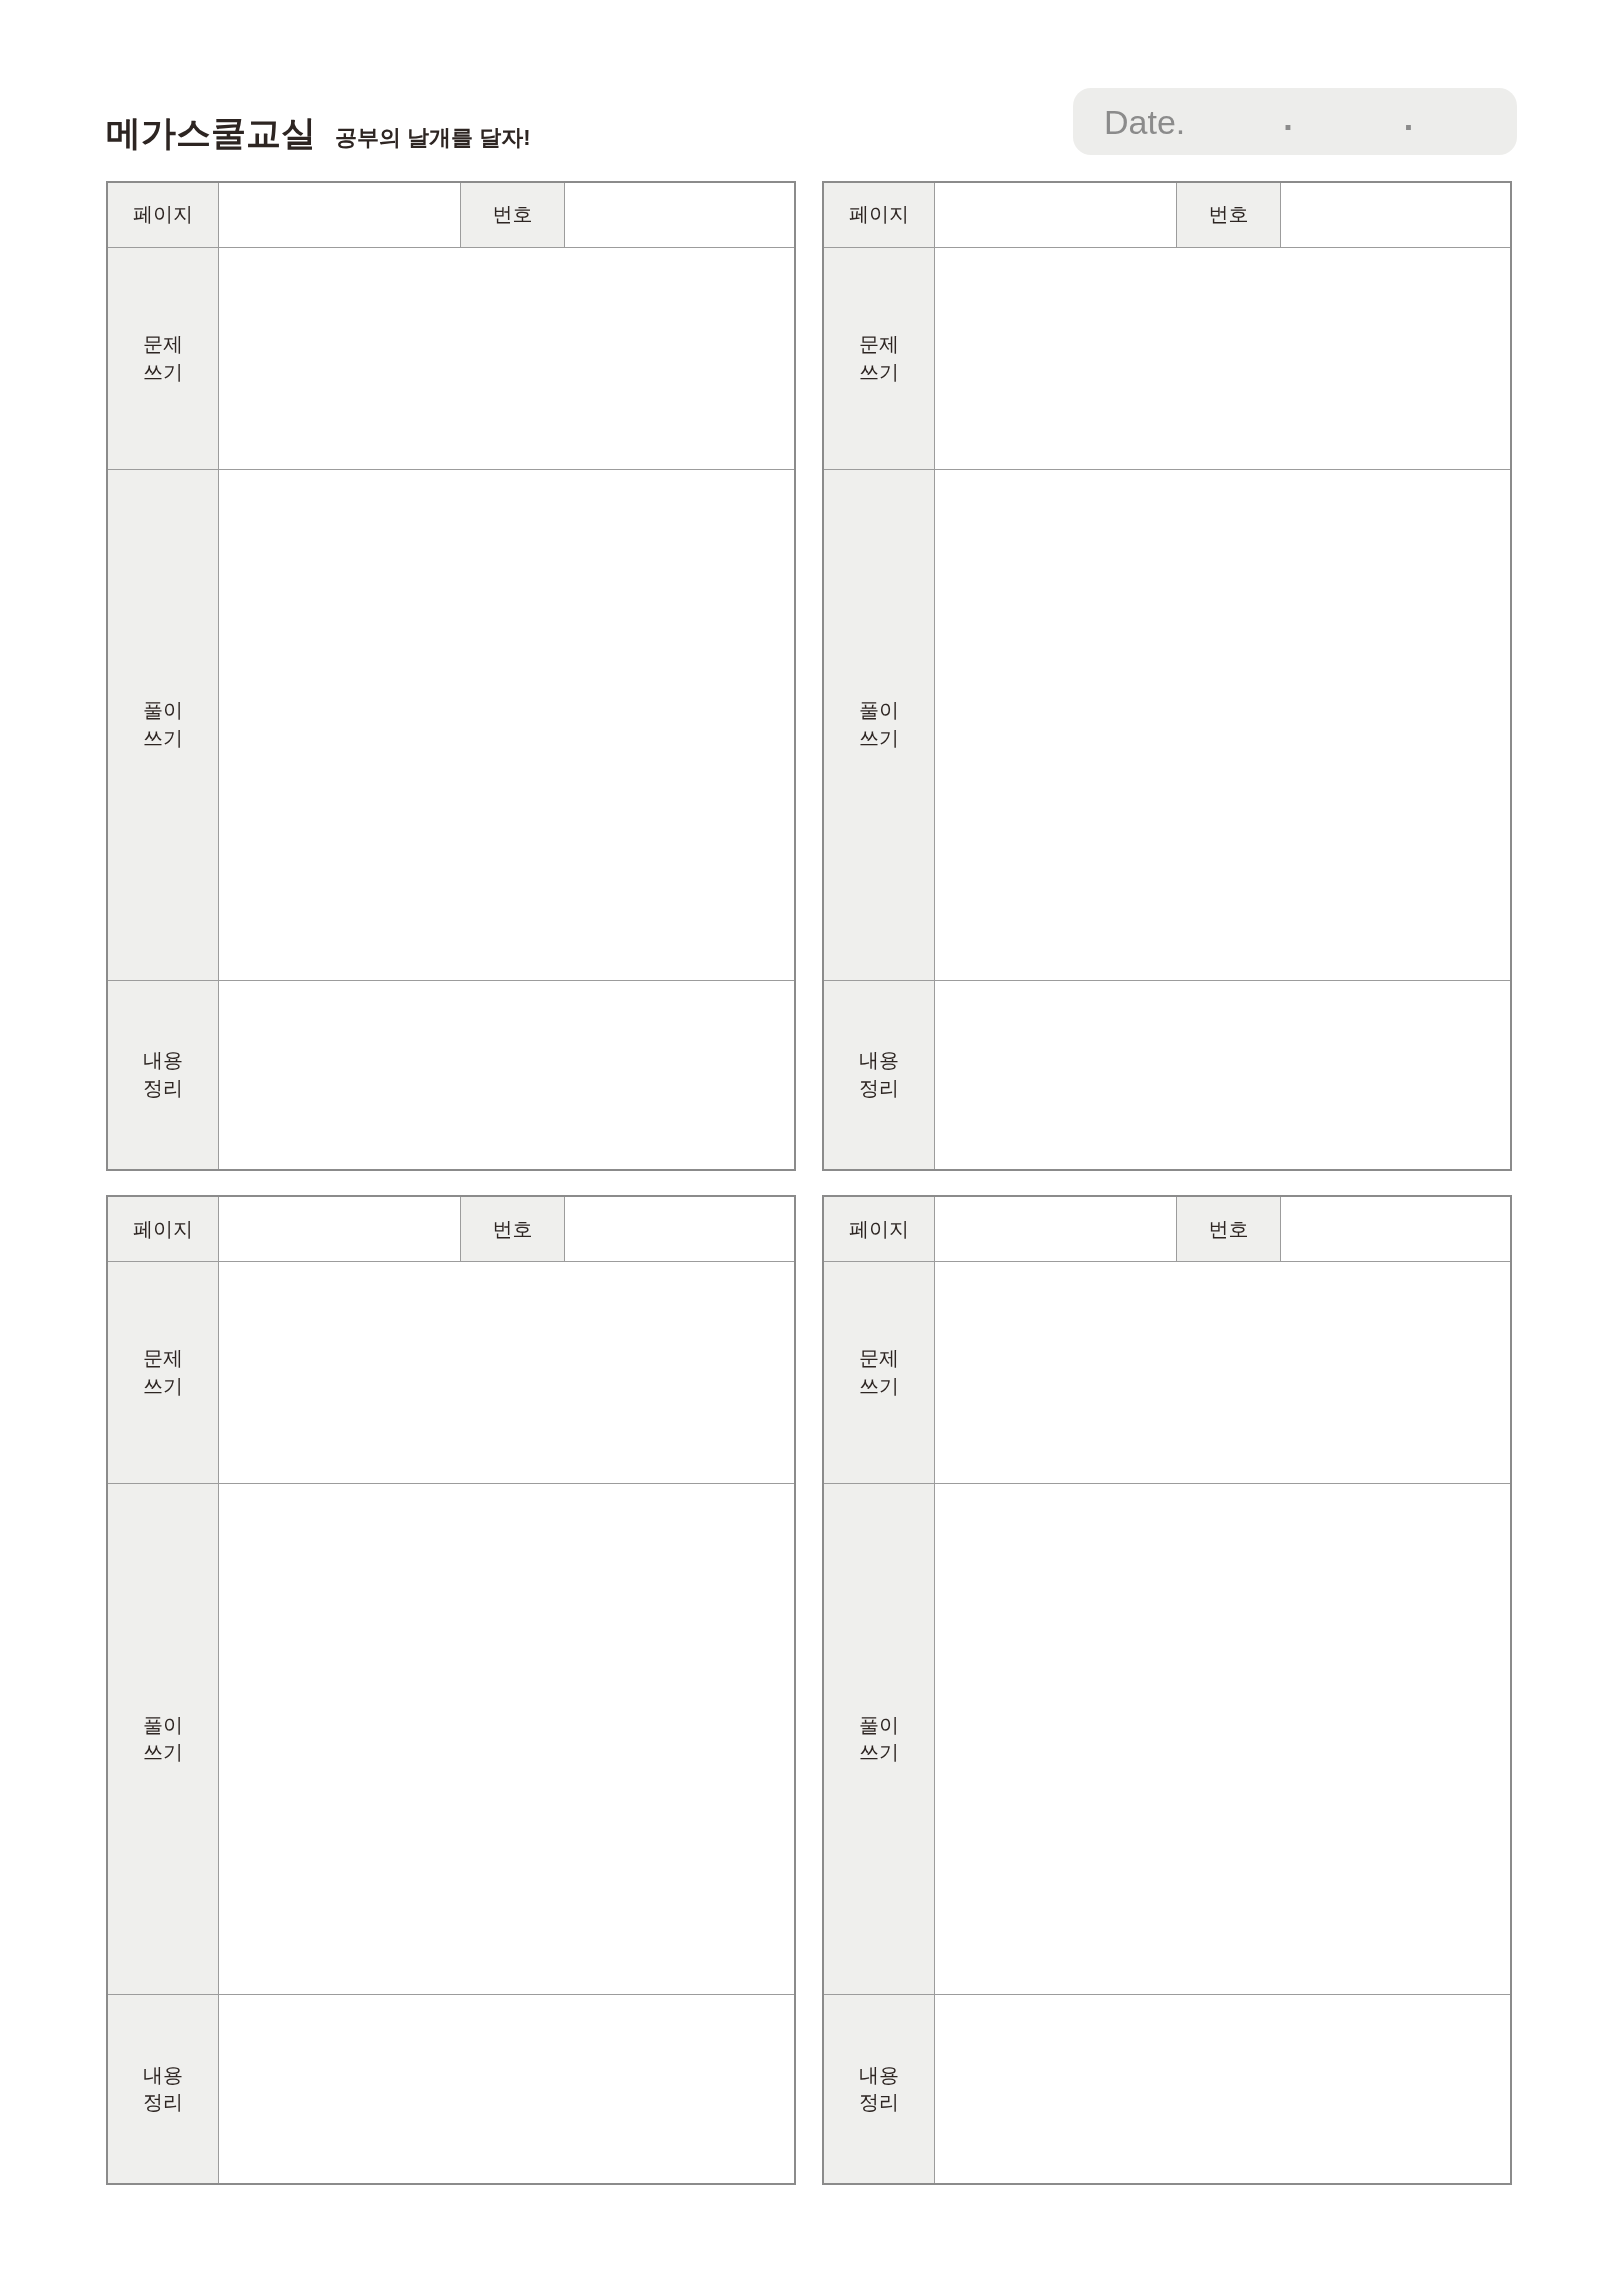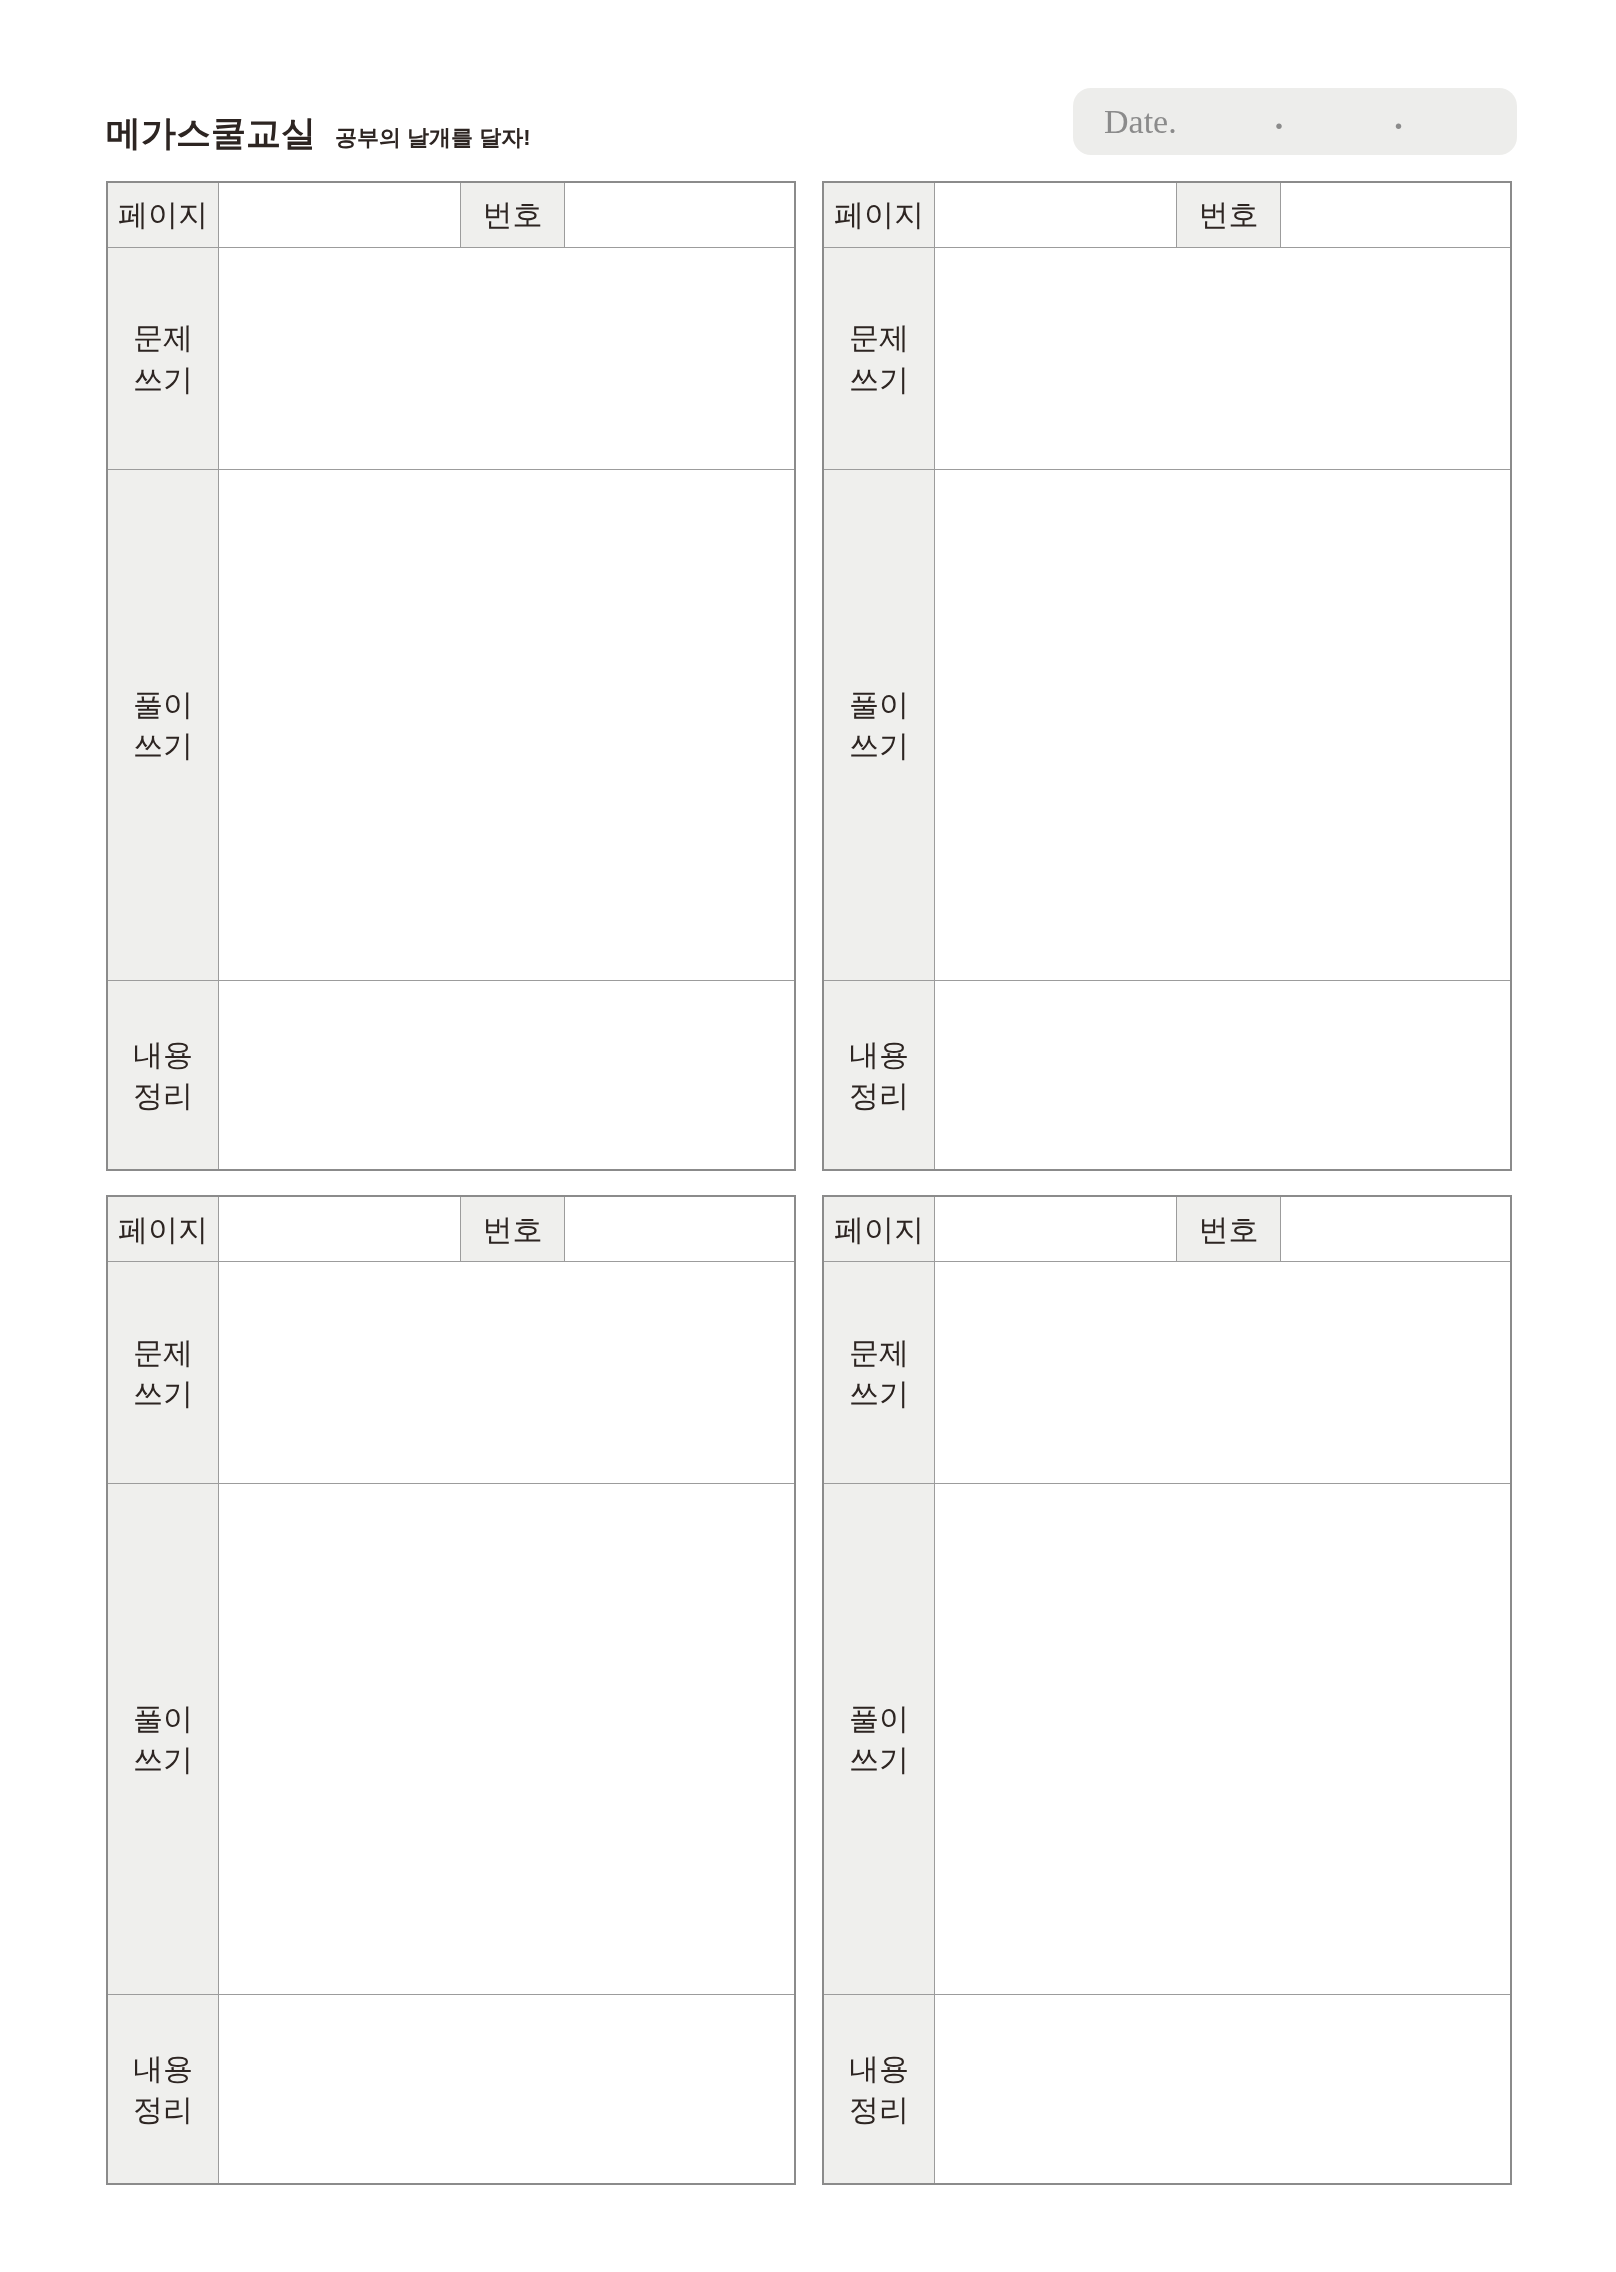--- a/index.html
+++ b/index.html
@@ -49,21 +49,20 @@
     left: 1073px;
     top: 88px;
     width: 444px;
     height: 67px;
     background: var(--date-box-bg);
     border-radius: 18px;
     display: flex;
     align-items: center;
     padding: 0 27px 0 31px;
     color: var(--date-text);
-    font-family: Liberation Serif, serif;
   }
   .date-label {
     font-size: 34px;
     font-weight: 400;
     line-height: 1;
   }
   .date-field { height: 70%; }
   .date-field-year  { flex: 0 0 98px; }
   .date-field-month { flex: 0 0 111px; }
   .date-field-day   { flex: 1 1 auto; }
@@ -98,21 +97,21 @@
 
   .cell { min-width: 0; min-height: 0; }
 
   .label-cell {
     background: var(--label-cell-bg);
     border-right: 1.5px solid var(--inner-border);
     display: flex;
     align-items: center;
     justify-content: center;
     text-align: center;
-    font-size: 30px;
+    font-size: 20px;
     line-height: 1.38;
     color: var(--text-dark);
     white-space: pre-line;
   }
 
   .value-cell { background: #fff; }
 
   .row1 { border-bottom: 1.5px solid var(--inner-border); }
   .row2, .row3 { border-bottom: 1.5px solid var(--inner-border); }
   .row4 { border-bottom: none; }

